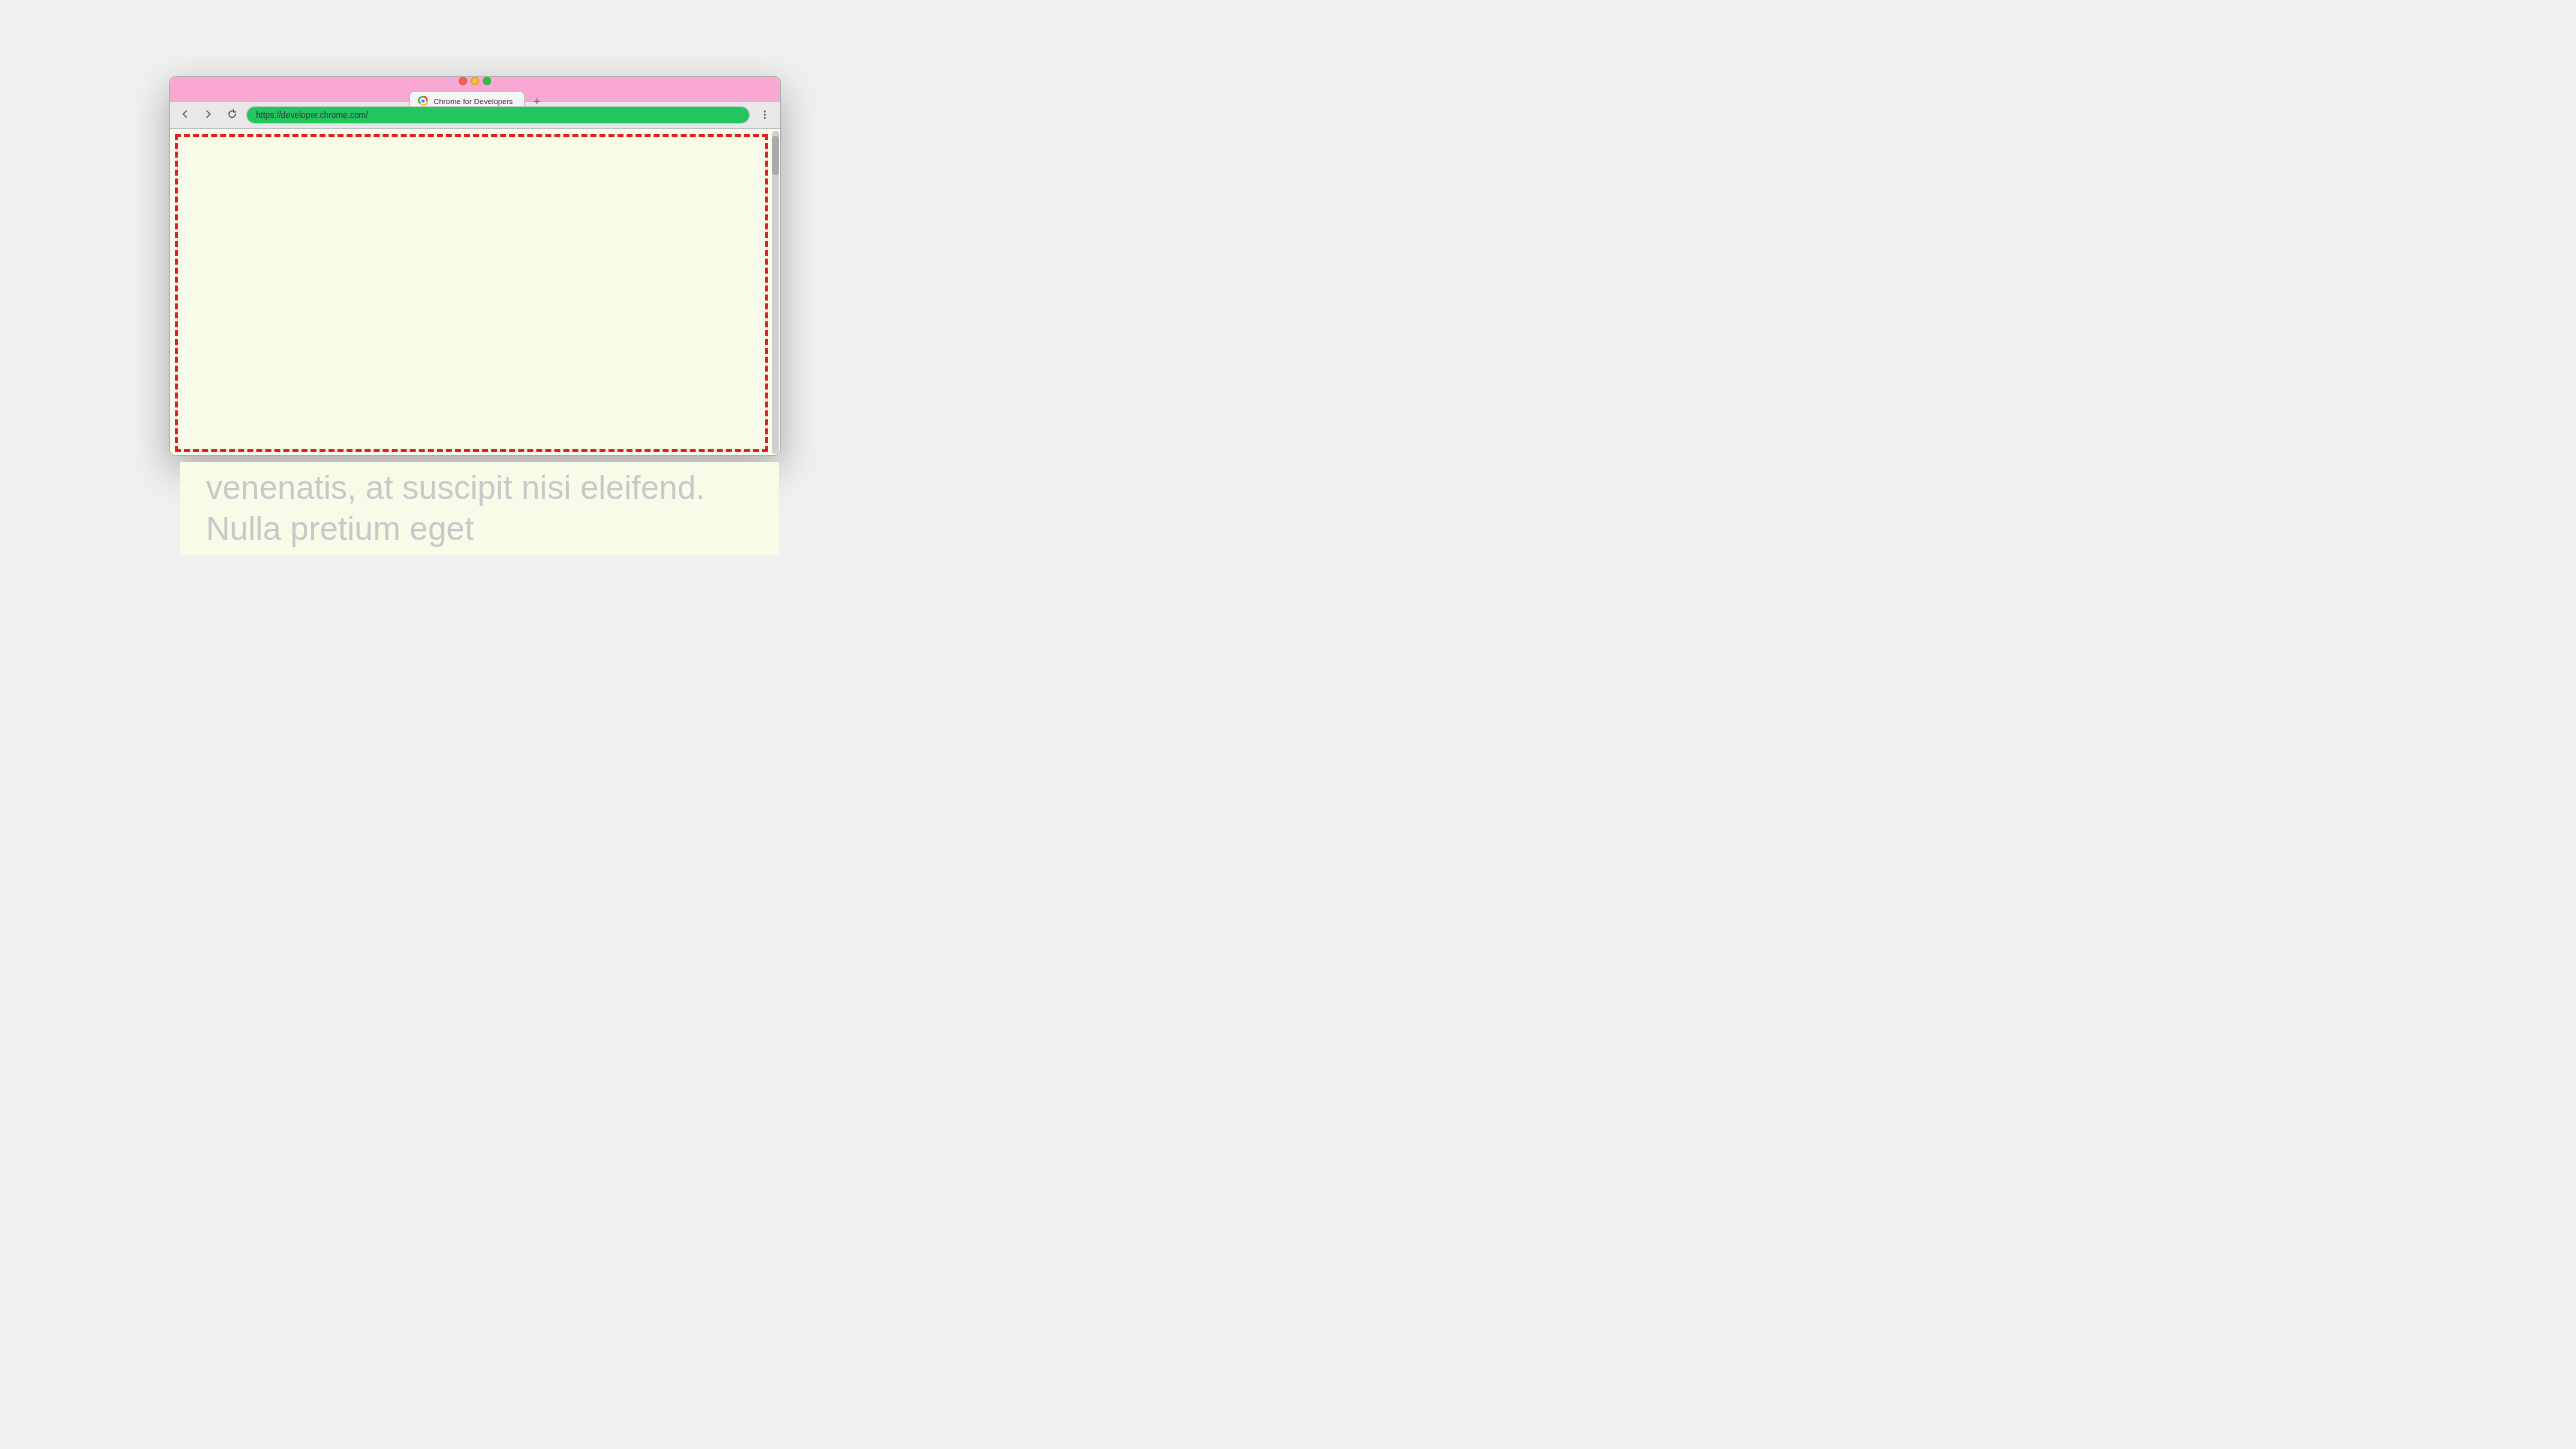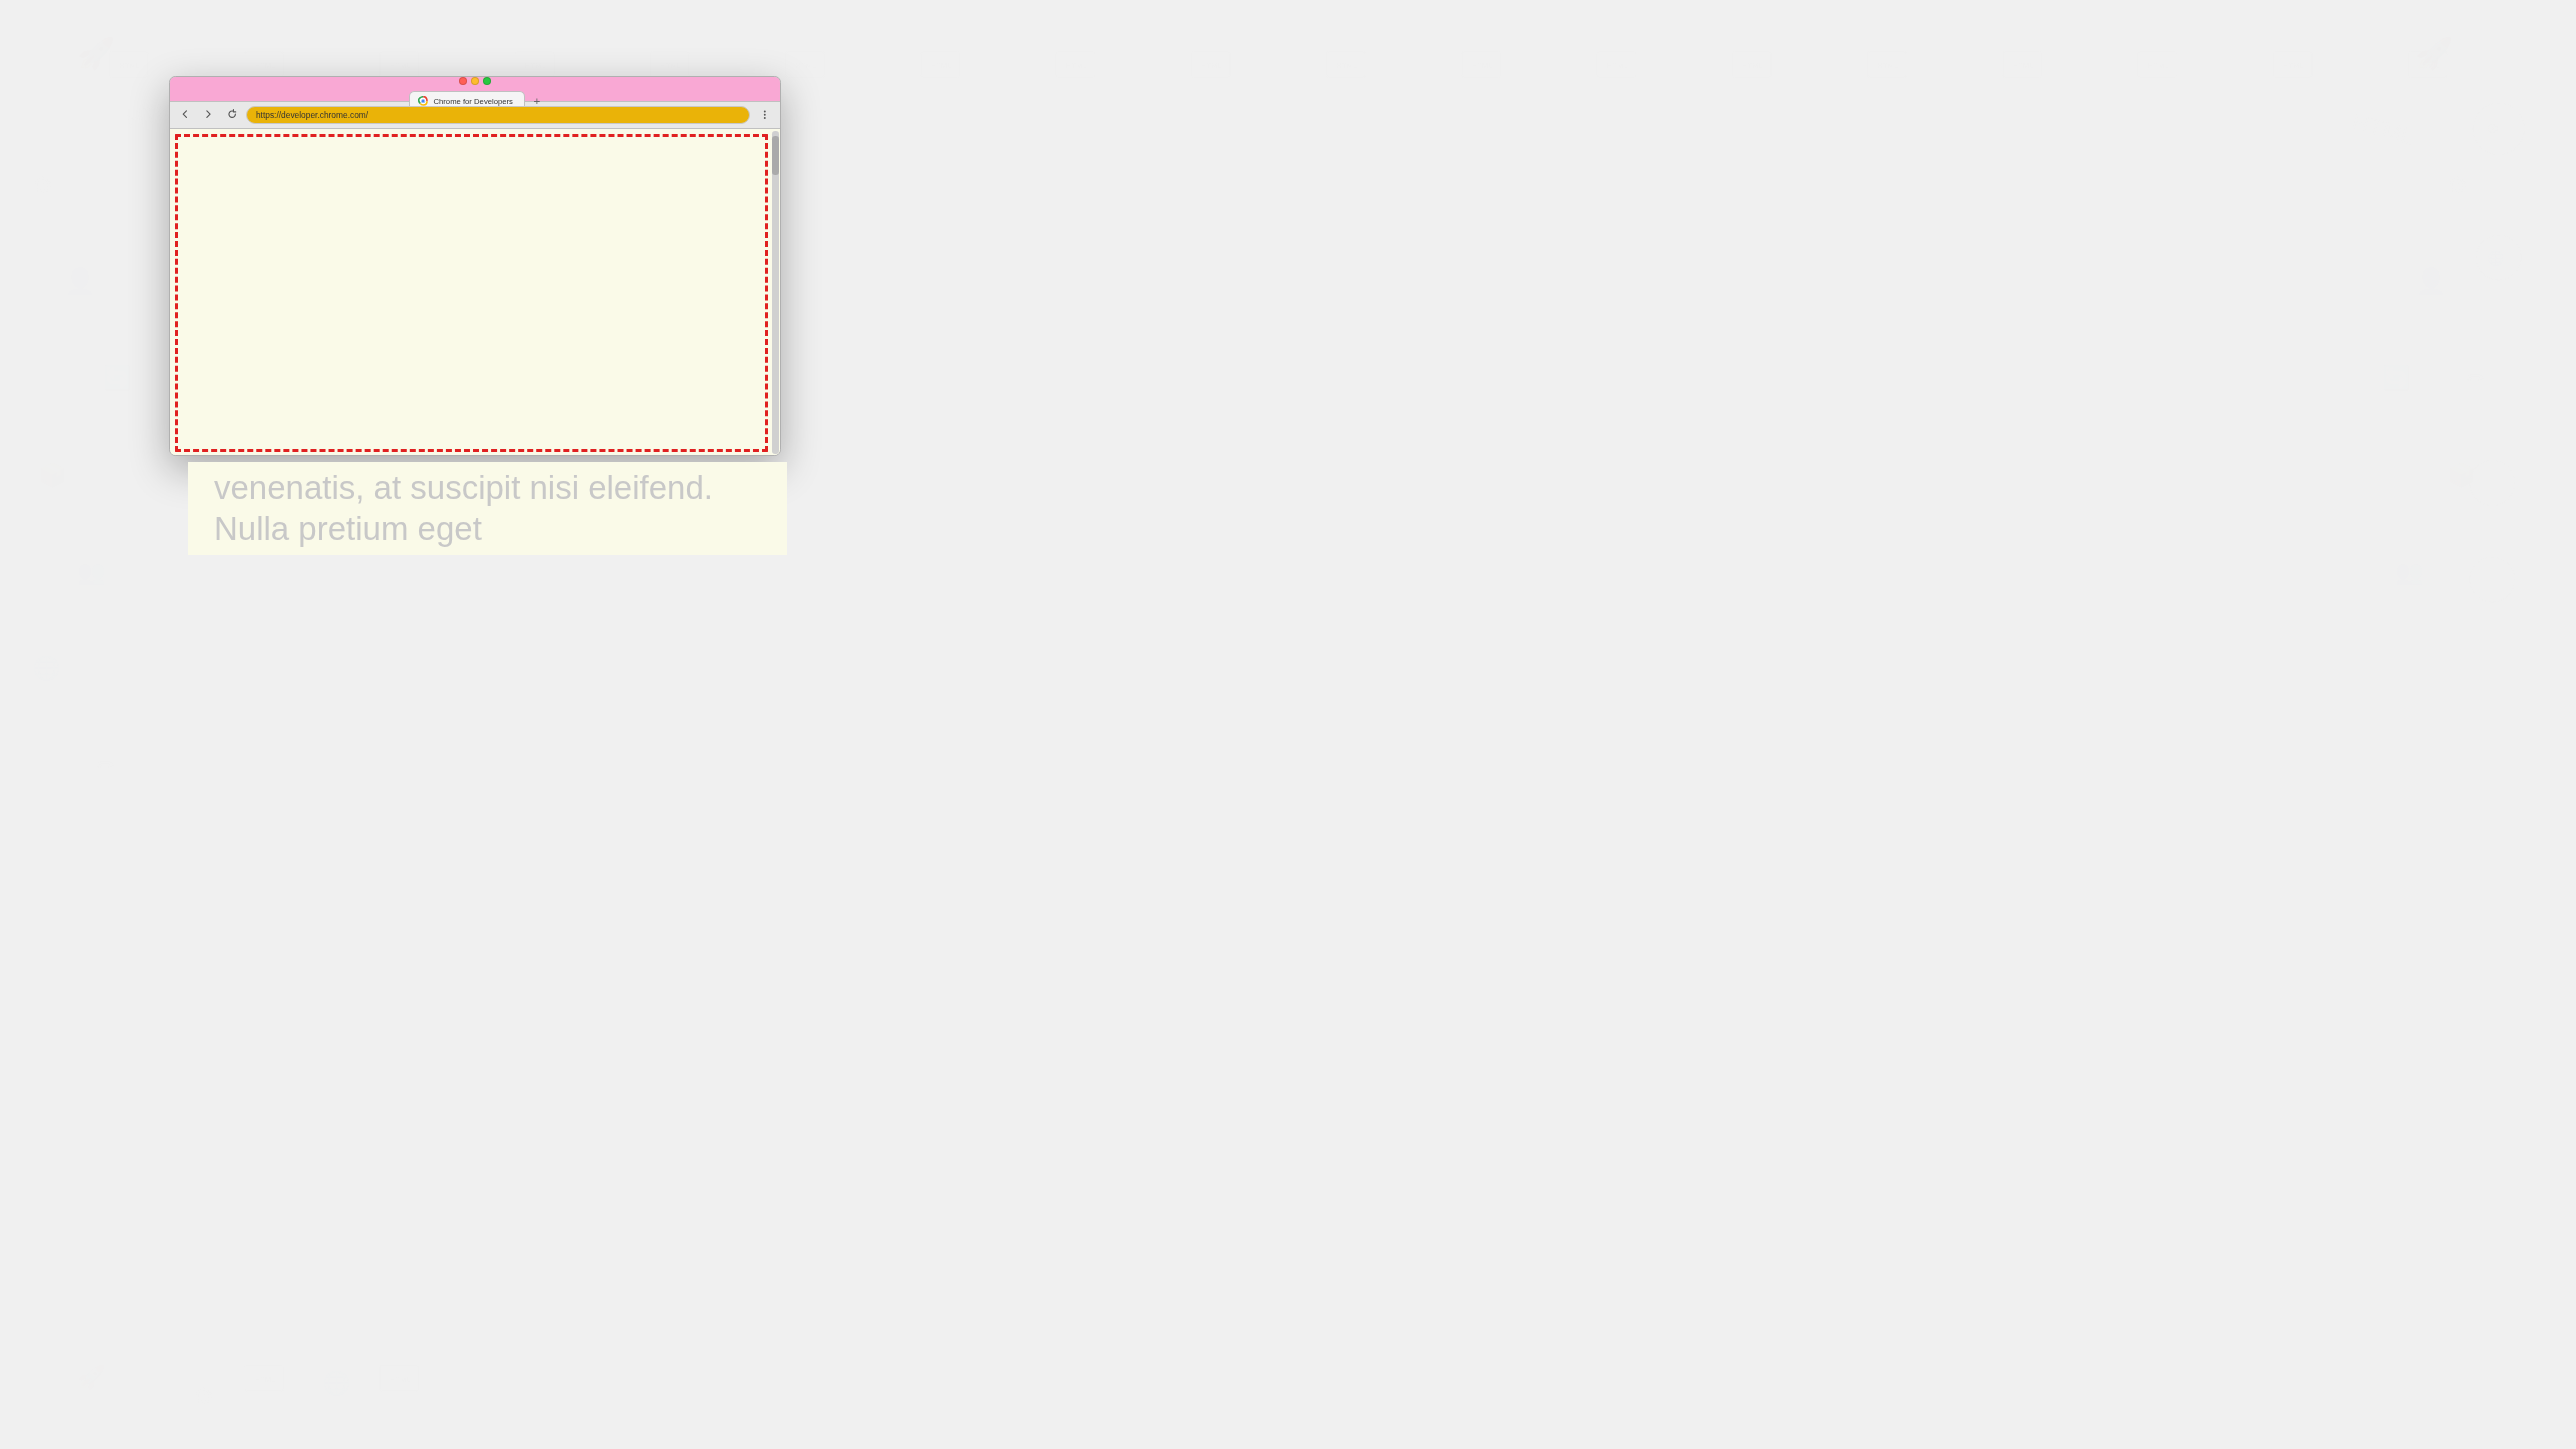--- a/index.html
+++ b/index.html
@@ -125,21 +125,21 @@
       cursor: pointer;
       color: #555;
       font-size: 10.3px;
       border-radius: 50%;
       flex-shrink: 0;
     }
 
     .address-bar {
       flex: 1;
       height: 18px;
-      background: #eab308;
+      background: #22c55e;
       border-radius: 9px;
       display: flex;
       align-items: center;
       padding: 0 9px;
       font-size: 8.4px;
       color: #333;
       border: 0.6px solid #c8c8c8;
     }
 
     .menu-btn {
@@ -376,18 +376,18 @@
       <div class="dashed-border-box"></div>
 
     </div>
 
     <div class="scrollbar">
       <div class="scrollbar-thumb"></div>
     </div>
   </div>
 </div>
 
-<div style="position:absolute; left:188px; top:462px; width:599px; background:#fafae8; padding: 6.4px 13px;">
+<div style="position:absolute; left:180px; top:462px; width:599px; background:#fafae8; padding: 6.4px 13px;">
   <div style="font-size:33px; font-weight:400; color:#c8c8c8; line-height:1.22; padding: 0 13px;">
     venenatis, at suscipit nisi eleifend. Nulla pretium eget
   </div>
 </div>
 
 
 </body></html>

